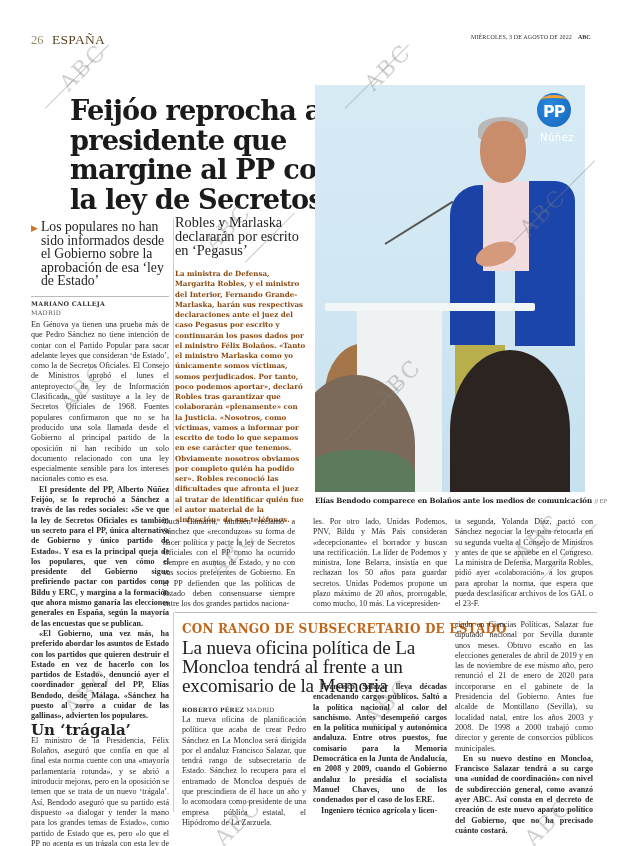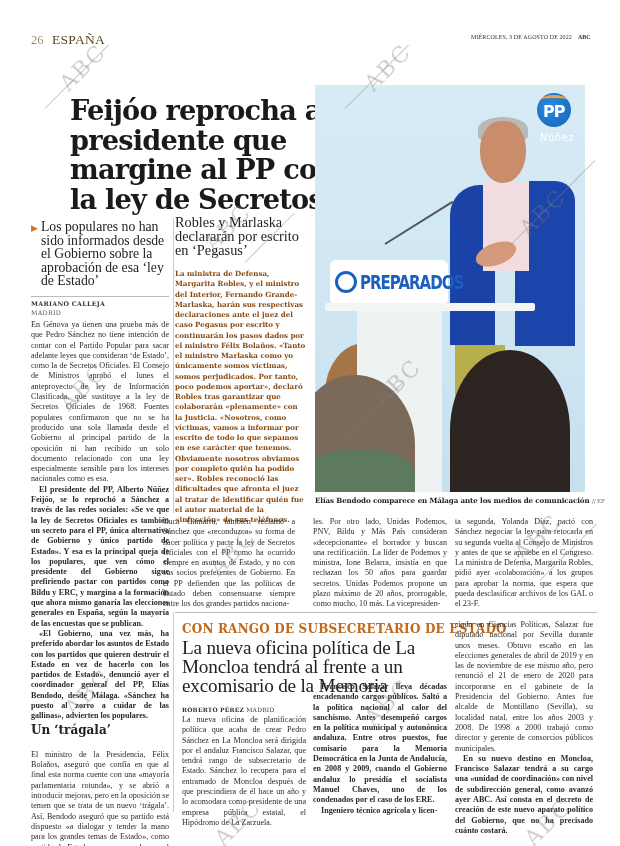--- a/index.html
+++ b/index.html
@@ -25,21 +25,21 @@
   #byline { left:31px; top:300px; font-size:6.3px; font-weight:bold; color:#333; letter-spacing:0.3px; font-family:"DejaVu Serif", serif; }
   #byline-loc { left:31px; top:309px; font-size:6.3px; color:#555; letter-spacing:0.3px; font-family:"DejaVu Serif", serif; }
 
   .col-divider { width:1px; background:#ccc; }
 
   .bodytext { font-family:"Liberation Serif", serif; font-size:8.1px; line-height:10.3px; color:#2a2a2a; text-align:justify; }
   .bodytext p { text-indent:0; }
   .bodytext p.ind { text-indent:8px;font-weight:bold; }
 
   #col1 { left:31px; top:320px; width:138px; }
-  #subtitle-tragala { font-family:"DejaVu Serif", serif; font-weight:bold; font-size:12px; color:#222; margin:3px 0 15px 0; }
+  #subtitle-tragala { font-family:"DejaVu Serif", serif; font-weight:bold; font-size:15px; color:#222; margin:3px 0 1px 0; }
 
   
   #sidebar-box { left:175px; top:215px; width:132px; }
   #sidebar-title { font-family:"Liberation Serif", serif; font-size:14.3px; line-height:14px; color:#222; }
   #sidebar-body { margin-top:12px; font-family:"DejaVu Serif", serif; font-weight:bold; font-size:7.1px; line-height:10.25px; color:#8a4a12; }
   #sidebar-rule-left { left:173px; top:218px; height:295px; }
 
   
   #photo { left:315px; top:85px; width:270px; height:407px; overflow:hidden; background:linear-gradient(180deg,#d7ebf5 0%,#cfe6f2 60%,#c6e0ee 100%); }
   #photo .logo { position:absolute; left:222px; top:8px; width:34px; height:34px; border-radius:50%; background:radial-gradient(circle at 40% 40%,#2a8be0,#1563b8); }
@@ -122,36 +122,32 @@
   <div class="crowd2"></div>
   <div class="podium-col"></div>
   <div class="jacket-l"></div>
   <div class="jacket-r"></div>
   <div class="shirt"></div>
   <div class="trousers"></div>
   <div class="hair"></div>
   <div class="head"></div>
   <div class="hand"></div>
   <div class="mic"></div>
-  <div class="podium-sign">
-    <div class="pp"></div>
-    <div class="txt">PREPARADOS</div>
-  </div>
   <div class="podium-top"></div>
   <div class="logo">
       <span>PP</span>
     </div>
   <div class="logo-arc"></div>
   <div class="malaga">Núñez</div>
   <div class="crowd1"></div>
   <div class="crowd4"></div>
   <div class="crowd3"></div>
 </div>
 <div id="caption" class="abs">
-  <span>Elías Bendodo comparece en Málaga ante los medios de comunicación</span>
+  <span>Elías Bendodo comparece en Bolaños ante los medios de comunicación</span>
   <span id="caption-credit">// EP</span>
 </div>
 
 <div id="col2" class="abs bodytext">
   <p>Cuca Gamarra, también reclamó a Sánchez que «reconduzca» su forma de hacer política y pacte la ley de Secretos Oficiales con el PP como ha ocurrido siempre en asuntos de Estado, y no con sus socios preferentes de Gobierno. En el PP defienden que las políticas de Estado deben consensuarse siempre entre los dos grandes partidos naciona-</p>
 </div>
 <div id="col3" class="abs bodytext">
   <p>les. Por otro lado, Unidas Podemos, PNV, Bildu y Más País consideran «decepcionante» el borrador y buscan una rectificación. La líder de Podemos y ministra, Ione Belarra, insistía en que rechazan los 50 años para guardar secretos. Unidas Podemos propone un plazo máximo de 20 años, prorrogable, como mucho, 10 más. La vicepresiden-</p>
 </div>
 <div id="col4" class="abs bodytext">

